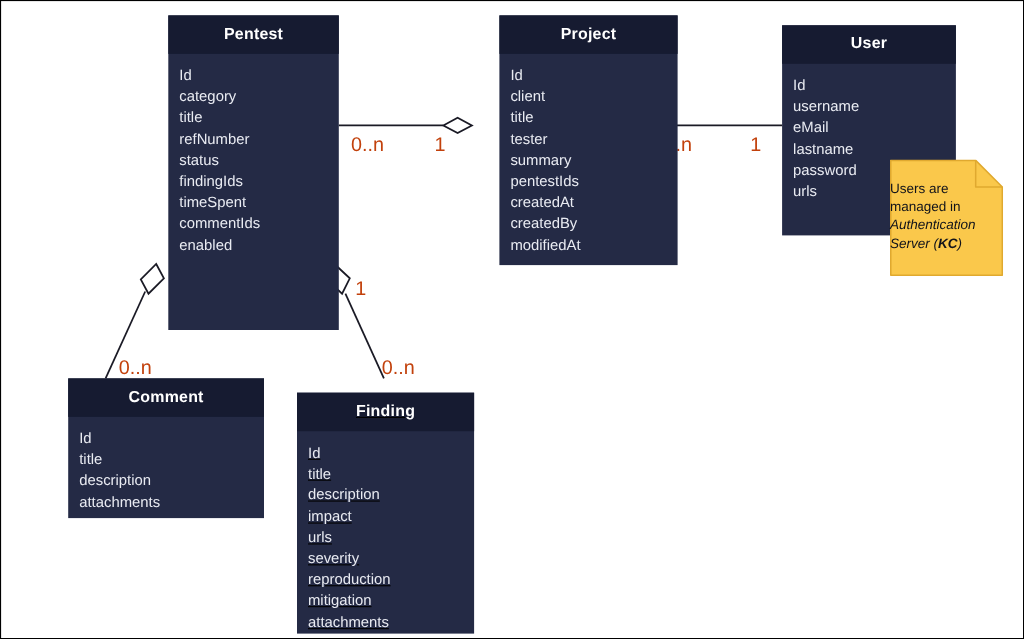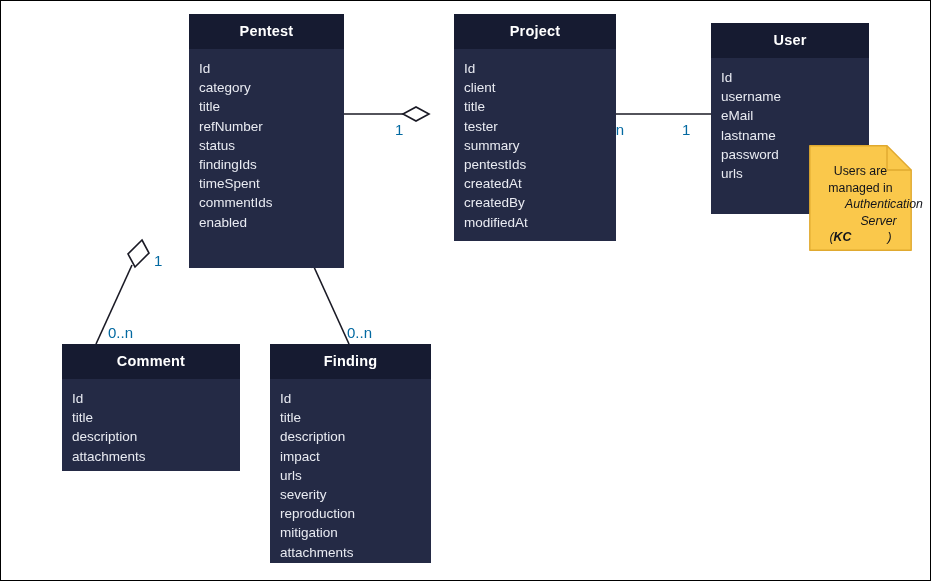--- a/index.html
+++ b/index.html
@@ -48,43 +48,42 @@
     position: absolute;
     left: 0;
     top: 0;
     width: 931px;
     height: 581px;
     z-index: 2;
     overflow: visible;
   }
   .mult-label {
     position: absolute;
-    font-size: 15px;
-    color: #0369a1;
+    font-size: 18px;
+    color: #c2410c;
     z-index: 4;
     white-space: nowrap;
   }
   .sticky-note {
     position: absolute;
     z-index: 9;
   }
   .sticky-note .note-text {
     position: absolute;
     left: 0;
     top: 0;
     width: 103px;
-    text-align: center;
+    text-align: left;
     font-size: 12.3px;
     line-height: 16.5px;
     color: #11131a;
     padding-top: 18px;
     box-sizing: border-box;
   }
   .sticky-note .note-text em {
-    margin-left: 36px;
   }
   .sticky-note .note-text b {
     font-weight: bold;
     font-style: italic;
   }
 </style>
 </head>
 <body>
 
 <div id="canvas">
@@ -116,21 +115,21 @@
 
   <div class="mult-label" style="left:598px; top:120px;">0..n</div>
   <div class="mult-label" style="left:681px; top:120px;">1</div>
 
   <div class="mult-label" style="left:153px; top:251px;">1</div>
   <div class="mult-label" style="left:107px; top:323px;">0..n</div>
 
   <div class="mult-label" style="left:322px; top:251px;">1</div>
   <div class="mult-label" style="left:346px; top:323px;">0..n</div>
 
-  <div class="uml-class" id="class-pentest" style="left: 152px; top: 13px; width: 155px; height: 254px; margin-left: 36px;">
+  <div class="uml-class" id="class-pentest" style="left: 152px; top: 13px; width: 155px; height: 286px;">
     <div class="class-title">Pentest</div>
     <div class="attr-list">
       <div class="attr">Id</div>
       <div class="attr">category</div>
       <div class="attr">title</div>
       <div class="attr">refNumber</div>
       <div class="attr">status</div>
       <div class="attr">findingIds</div>
       <div class="attr">timeSpent</div>
       <div class="attr">commentIds</div>
@@ -168,21 +167,21 @@
   <div class="uml-class" id="class-comment" style="left: 29px; top: 343px; width: 178px; height: 127px; margin-left: 32px;">
     <div class="class-title">Comment</div>
     <div class="attr-list">
       <div class="attr">Id</div>
       <div class="attr">title</div>
       <div class="attr">description</div>
       <div class="attr">attachments</div>
     </div>
   </div>
 
-  <div class="uml-class" id="class-finding" style="left: 269px; top: 343px; width: 161px; height: 219px;">
+  <div class="uml-class" id="class-finding" style="left: 269px; top: 356px; width: 161px; height: 219px; text-decoration: underline;">
     <div class="class-title">Finding</div>
     <div class="attr-list">
       <div class="attr">Id</div>
       <div class="attr">title</div>
       <div class="attr">description</div>
       <div class="attr">impact</div>
       <div class="attr">urls</div>
       <div class="attr">severity</div>
       <div class="attr">reproduction</div>
       <div class="attr">mitigation</div>

